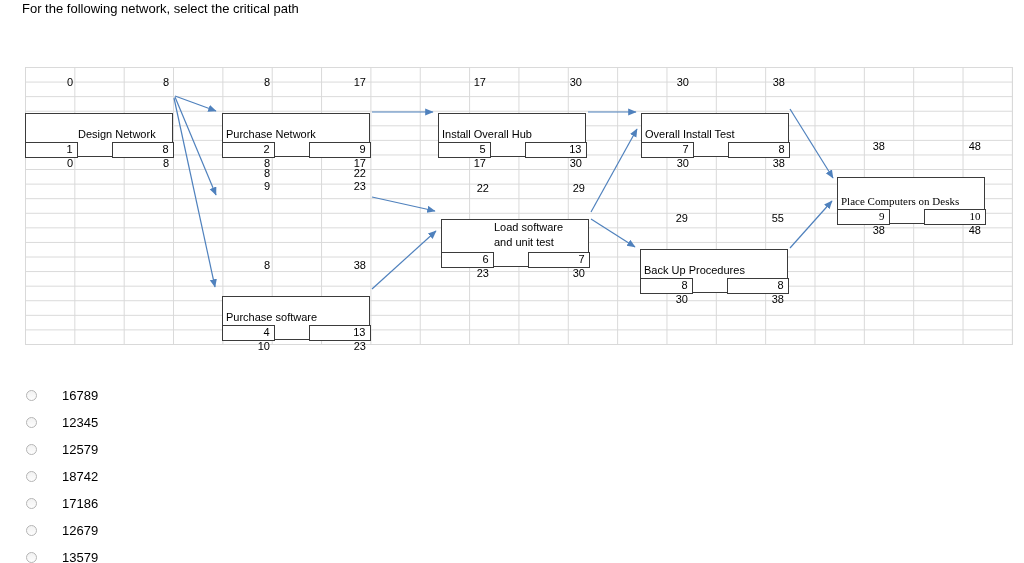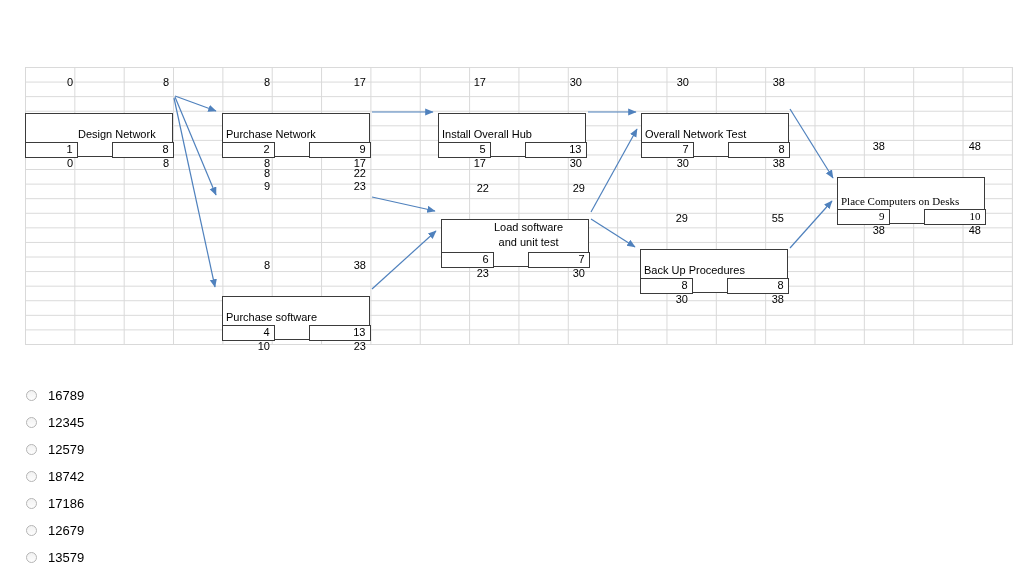--- a/index.html
+++ b/index.html
@@ -19,41 +19,42 @@
   .nums{position:relative;height:13px;}
   .nums span{position:absolute;white-space:nowrap;}
   .n1{right:100px;}
   .n2{right:4px;}
   .box{position:relative;height:44px;border:1.5px solid #3b3b3b;background:#fff;box-sizing:border-box;margin-top:24px;}
   .box.tall{height:48px;}
   .box.med{height:47px;font-family:Liberation Serif, serif;}
   .label{position:absolute;left:3px;bottom:15px;white-space:nowrap;}
   .label.indent{left:52px;}
   .label2{position:absolute;left:52px;bottom:16px;white-space:nowrap;}
-  .label2 div{height:15px;line-height:15px;text-align:center;}
+  .label2 div{height:15px;line-height:15px;}
   .sub{position:absolute;bottom:-1.5px;height:16px;border:1.5px solid #3b3b3b;background:#fff;
        box-sizing:border-box;text-align:right;padding-right:4px;line-height:12px;}
   .sub-l{left:-1.5px;width:53px;}
   .sub-r{right:-1.5px;width:62px;}
   .gap13{margin-bottom:13px;}
 
   
   .options{position:absolute;left:26px;top:382px;}
   .opt{display:flex;align-items:center;height:27px;cursor:pointer;}
   .radio{width:11px;height:11px;border:1px solid #b5b5b5;border-radius:50%;
          background:linear-gradient(#f2f2f2,#fdfdfd);box-sizing:border-box;flex:0 0 auto;}
-  .opt-label{margin-left:11px;font-size:13px;color:#000;}
+  .opt-label{margin-left:25px;font-size:13px;color:#000;}
 
   .arrows{position:absolute;left:0;top:0;pointer-events:none;}
 </style>
 </head>
 <body>
 
 <div class="page">
 
+  <div class="title">For the following network, select the critical path</div>
 
   <div class="grid"></div>
 
   <svg class="arrows" width="1024" height="563" viewBox="0 0 1024 563">
     <defs>
       <marker id="ah" markerWidth="9" markerHeight="8" refX="6.5" refY="3" orient="auto">
         <path d="M0,0 L7,3 L0,6 z" fill="#4f81bd"></path>
       </marker>
     </defs>
     <g stroke="#4f81bd" stroke-width="1.2" fill="none" marker-end="url(#ah)">
@@ -118,21 +119,21 @@
         <span class="n2">30</span>
       </div>
   </div>
 
   <div class="node" style="left:641px;top:76px">
     <div class="nums">
         <span class="n1">30</span>
         <span class="n2">38</span>
       </div>
     <div class="box">
-      <div class="label">Overall Network Test</div>
+      <div class="label">Overall Install Test</div>
       <div class="sub sub-l">7</div>
       <div class="sub sub-r">8</div>
     </div>
     <div class="nums">
         <span class="n1">30</span>
         <span class="n2">38</span>
       </div>
   </div>
 
   <div class="node" style="left:222px;top:167px">

